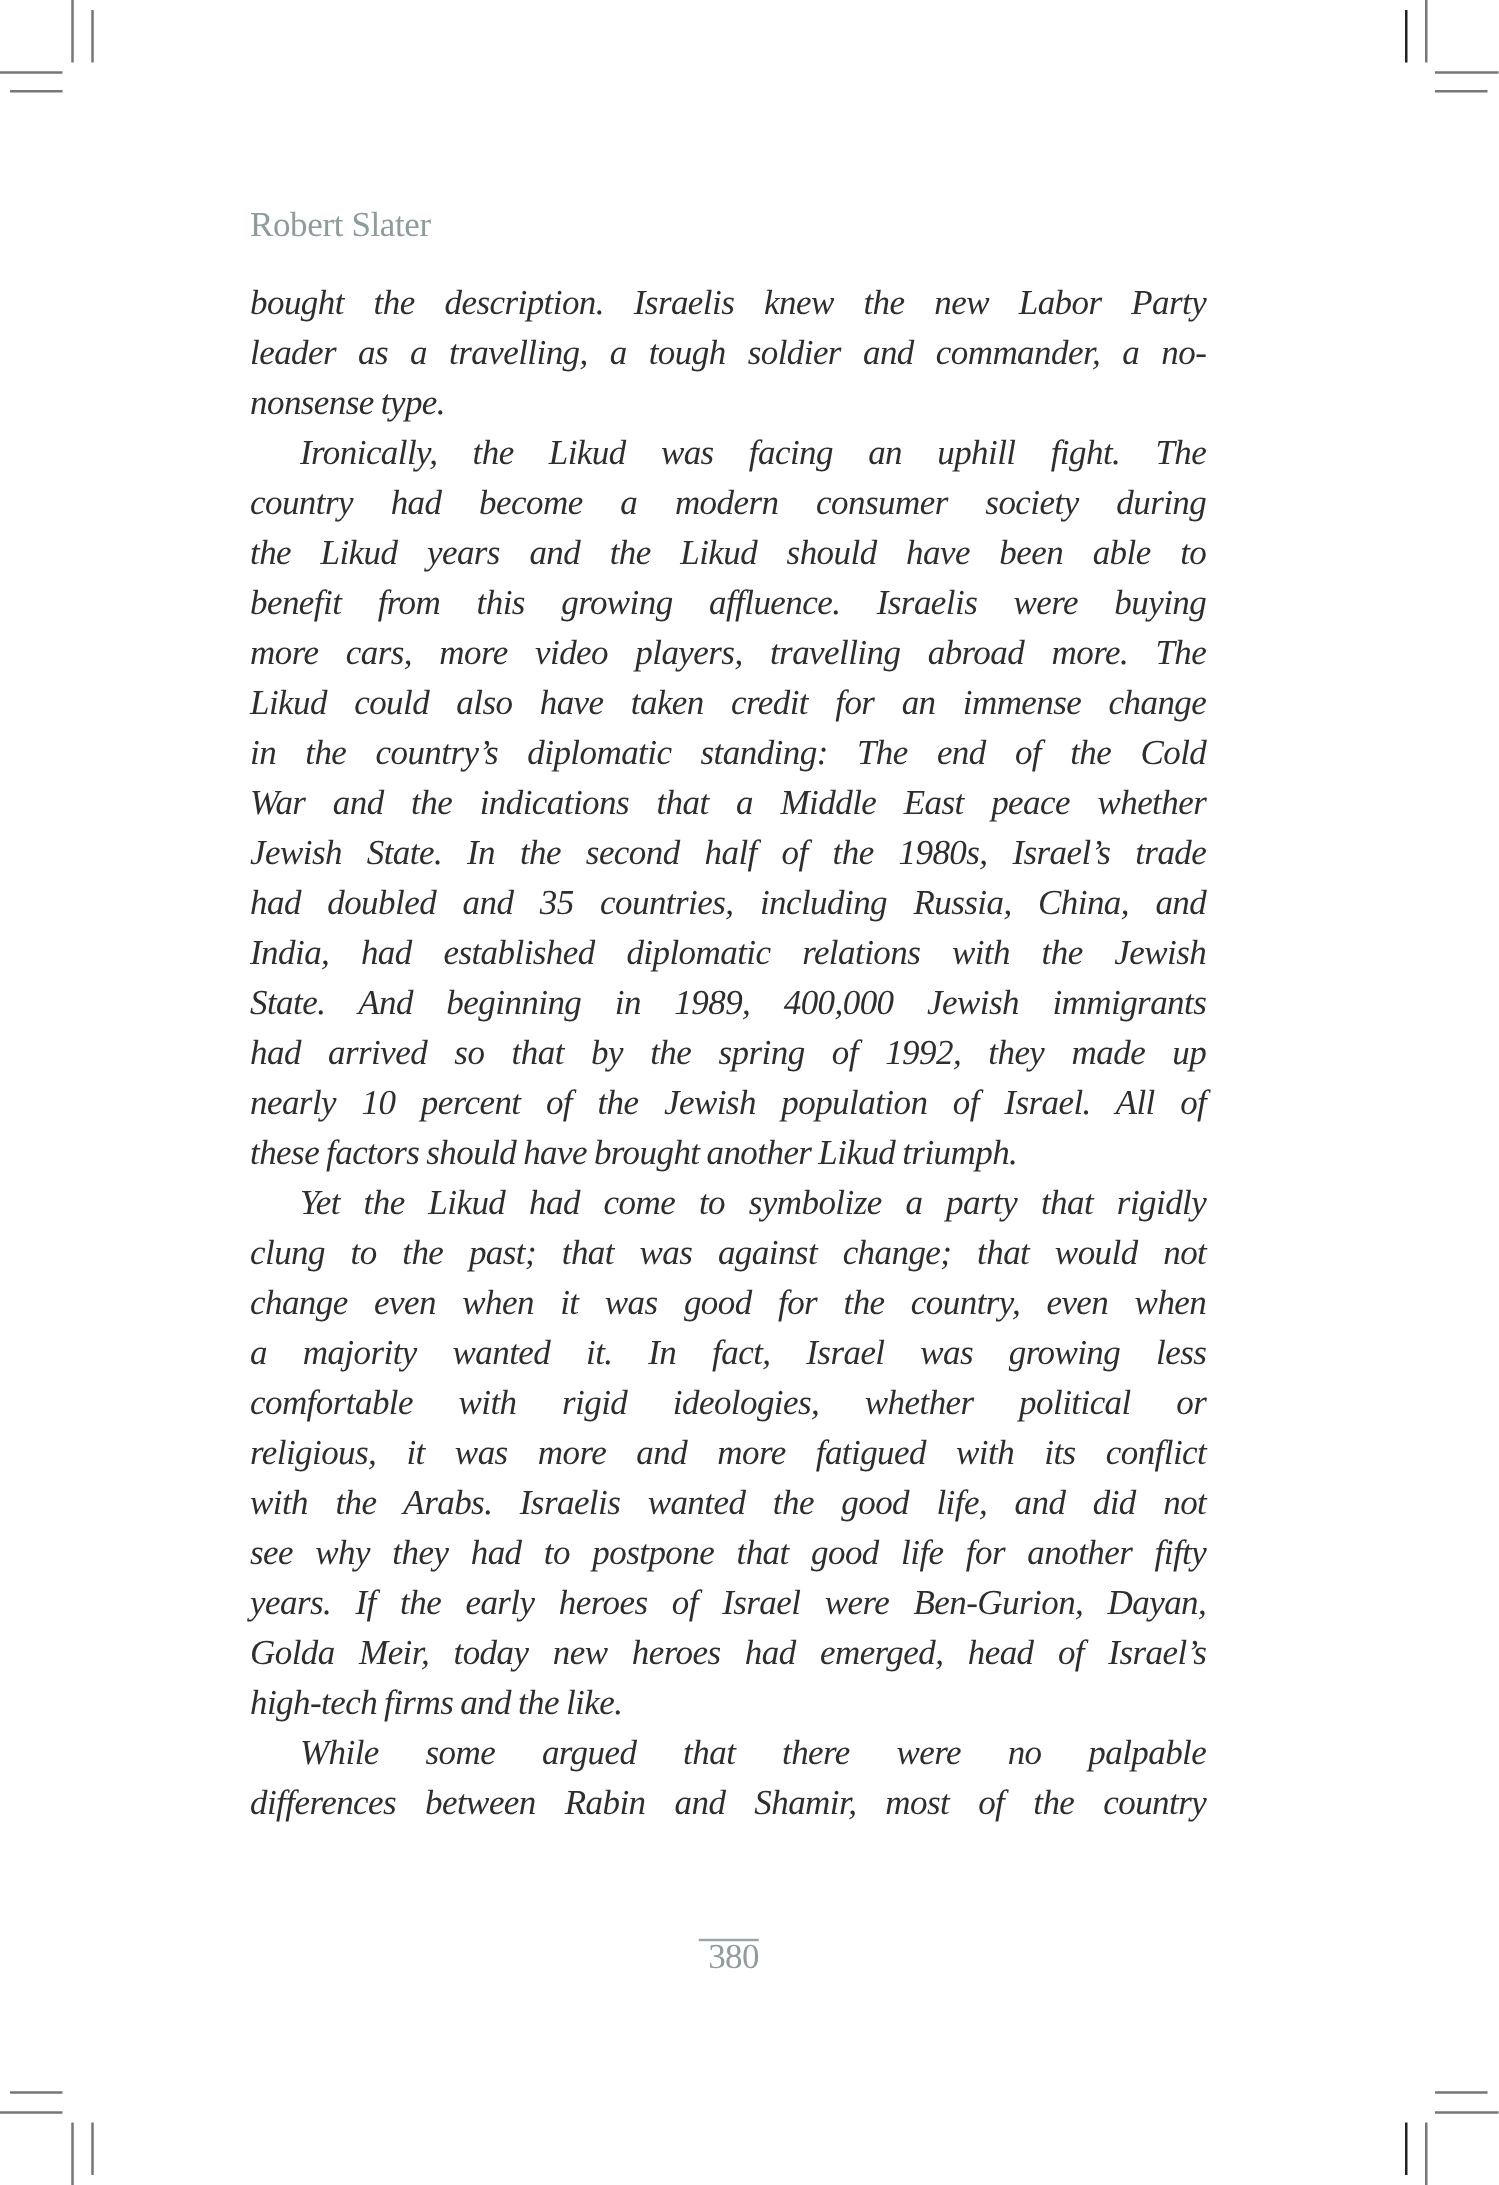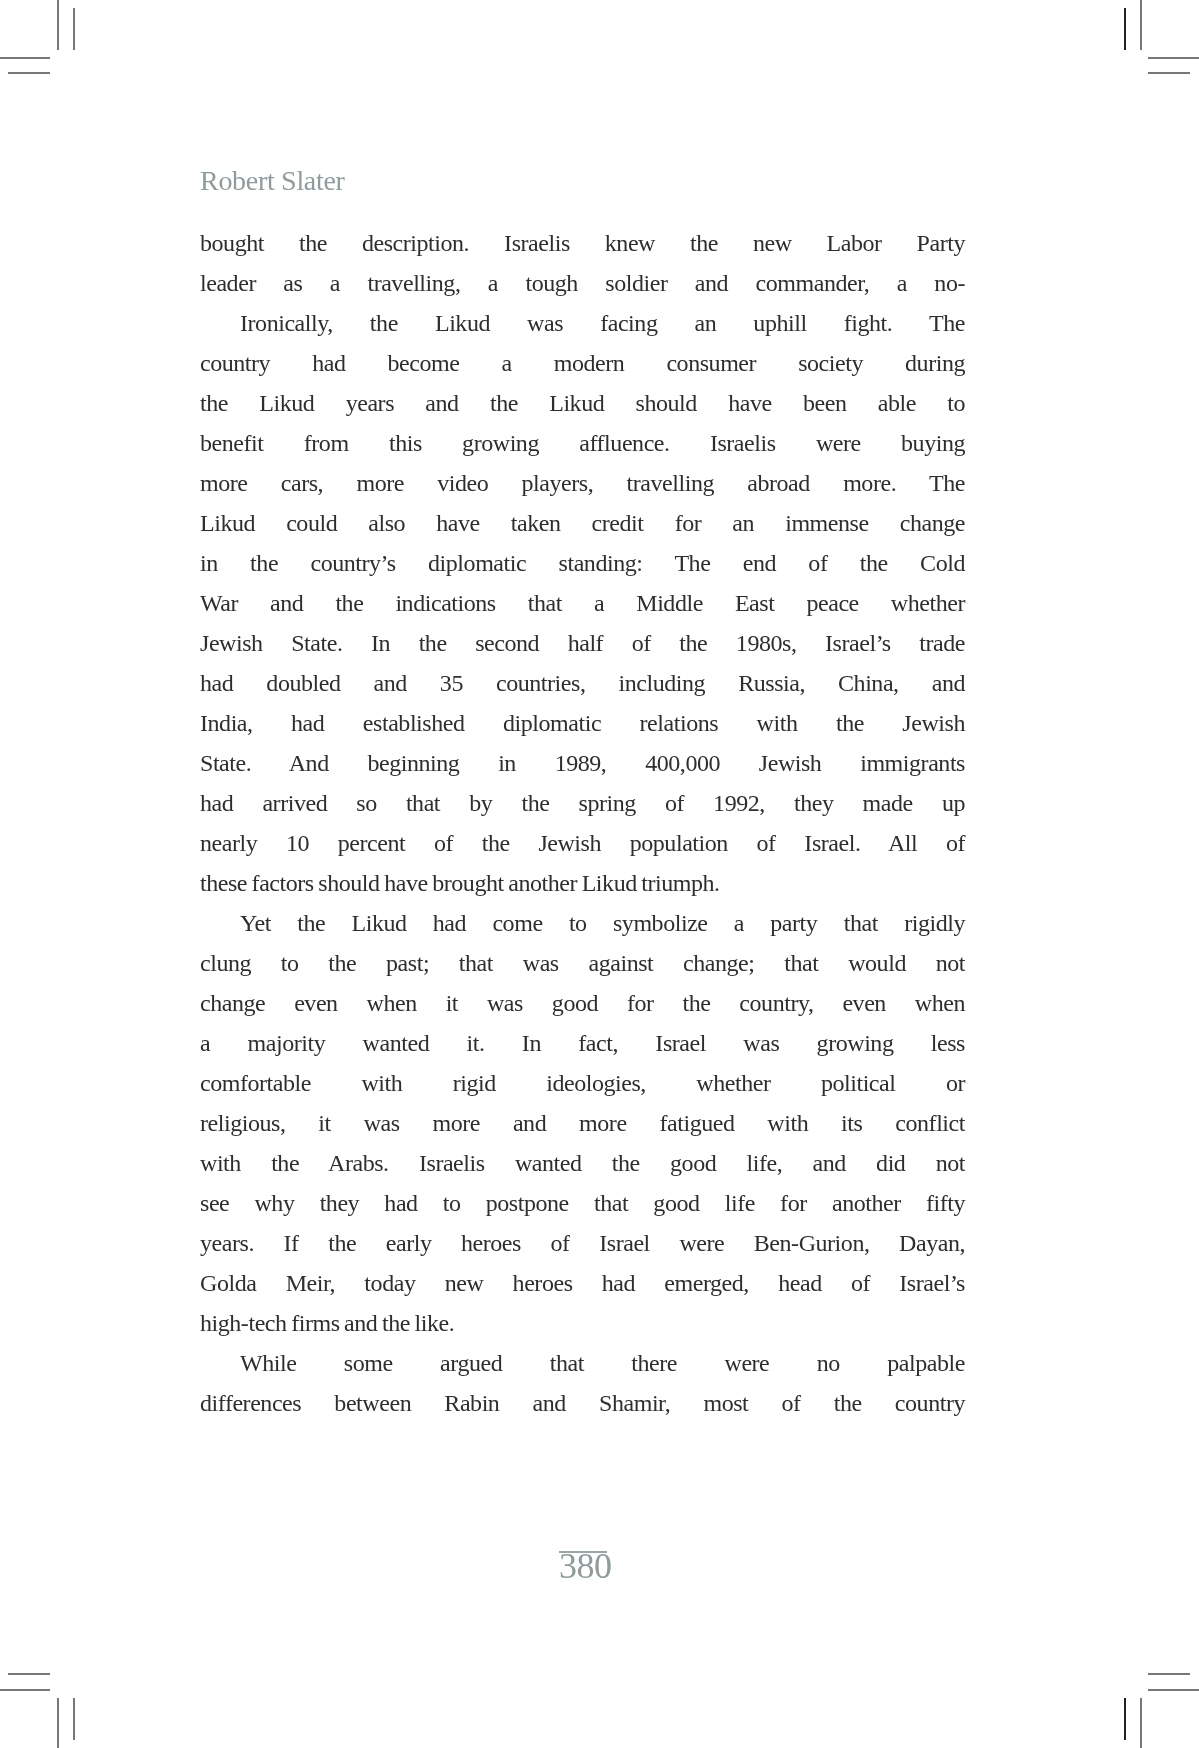--- a/index.html
+++ b/index.html
@@ -21,21 +21,22 @@
     font-size: 28px;
     line-height: 30px;
     color: #8e9c9b;
     letter-spacing: -0.3px;
   }
   .body-text {
     position: absolute;
     left: 200px; top: 223px;
     width: 765px;
     color: #2e2e2e;
-    font-size: 24px;
+    font-size: 28px;
+    font-style: italic;
   }
   .line {
     display: block;
     height: 40px;
     line-height: 40px;
     white-space: nowrap;
     text-align: justify;
     text-align-last: justify;
     letter-spacing: -0.45px;
     word-spacing: -1px;
@@ -46,22 +47,22 @@
   .folio-rule {
     position: absolute;
     left: 559px; top: 1551px;
     width: 48px; height: 2px;
     background: #9aa6a5;
   }
   .folio {
     position: absolute;
     left: 559px; top: 1553px;
     width: 48px;
-    text-align: left;
-    font-size: 36px;
+    text-align: right;
+    font-size: 28px;
     line-height: 26px;
     color: #8e9c9b;
     letter-spacing: -0.5px;
   }
 </style>
 </head>
 <body>
 
 <div class="mark v" style="left:57px; top:0; height:50px;"></div>
 <div class="mark v" style="left:73px; top:8px; height:42px;"></div>
@@ -82,20 +83,21 @@
 <div class="mark h" style="left:1148px; top:1689px; width:51px;"></div>
 <div class="mark v dark" style="left:1124px; top:1698px; height:42px;"></div>
 <div class="mark v" style="left:1140px; top:1698px; height:50px;"></div>
 
 <div class="running-head">Robert Slater</div>
 
 <div class="body-text">
 
   <span class="line">bought the description. Israelis knew the new Labor Party</span>
   <span class="line">leader as a travelling, a tough soldier and commander, a no-</span>
+  <span class="line last">nonsense type.</span>
 
   <span class="line indent">Ironically, the Likud was facing an uphill fight. The</span>
   <span class="line">country had become a modern consumer society during</span>
   <span class="line">the Likud years and the Likud should have been able to</span>
   <span class="line">benefit from this growing affluence. Israelis were buying</span>
   <span class="line">more cars, more video players, travelling abroad more. The</span>
   <span class="line">Likud could also have taken credit for an immense change</span>
   <span class="line">in the country’s diplomatic standing: The end of the Cold</span>
   <span class="line">War and the indications that a Middle East peace whether</span>
   <span class="line">Jewish State. In the second half of the 1980s, Israel’s trade</span>

